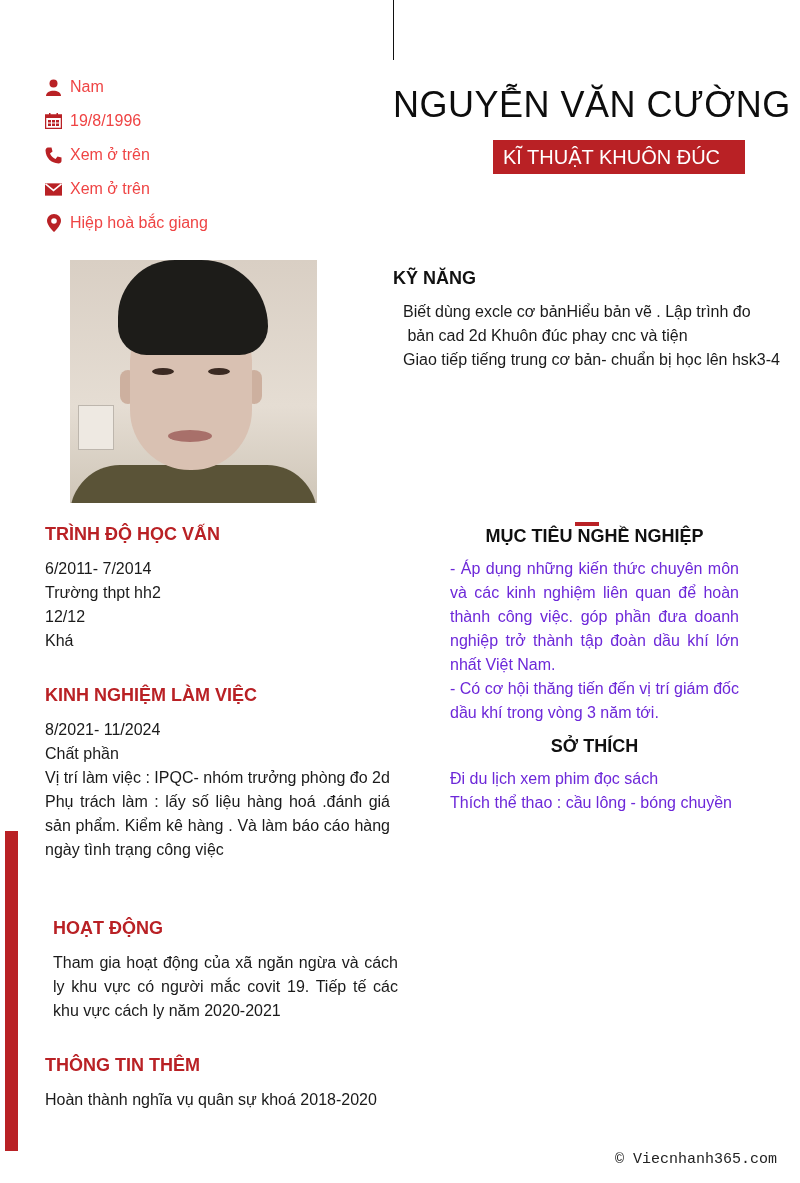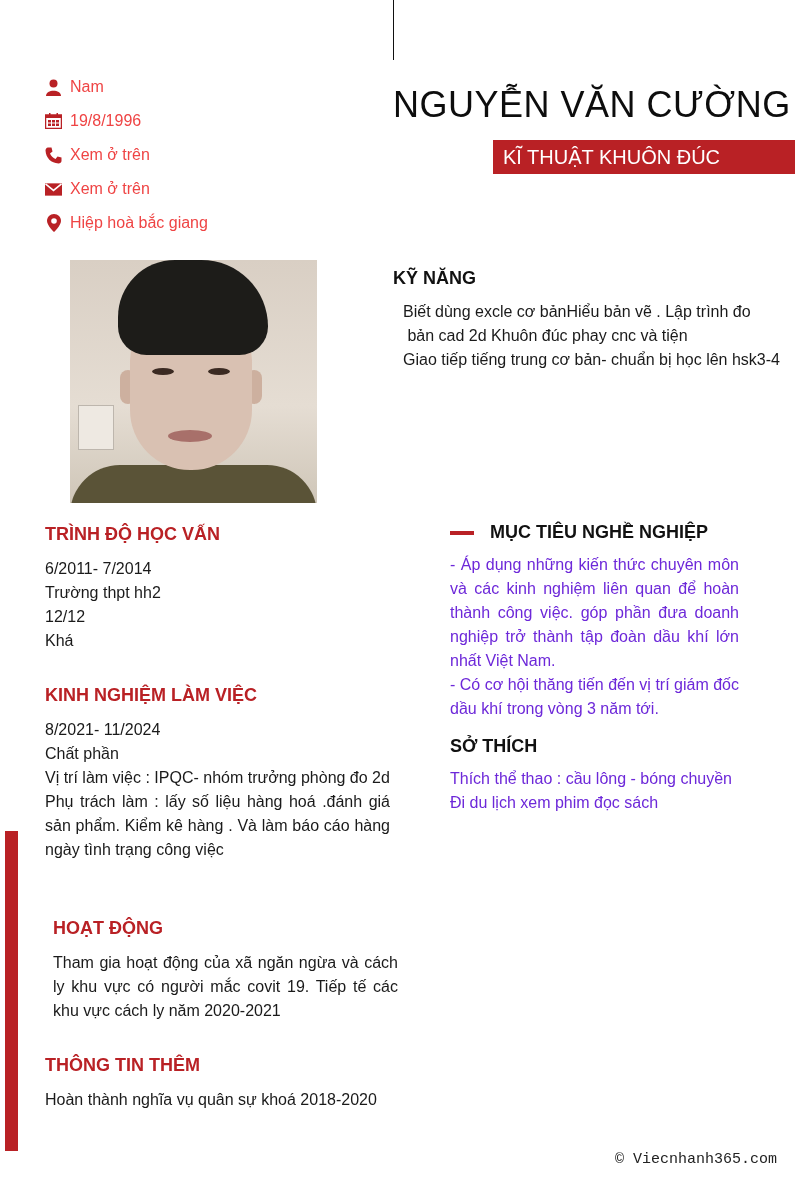--- a/index.html
+++ b/index.html
@@ -10,21 +10,21 @@
     .side-band { position: absolute; left: 5px; top: 831px; width: 13px; height: 320px; background: #b92125; }
 
     
     .contacts { position: absolute; left: 45px; top: 70px; width: 320px; }
     .contact-row { display: flex; align-items: center; height: 34px; font-size: 16px; color: #ef4444; }
     .contact-row .icon { width: 17px; height: 17px; margin-right: 8px; display: inline-flex; align-items: center; justify-content: center; }
     .contact-row svg { display: block; }
 
     
     .name { position: absolute; left: 393px; top: 84px; font-size: 36px; font-weight: normal; letter-spacing: 0.5px; color: #0d0d0d; white-space: nowrap; }
-    .title-band { position: absolute; left: 493px; top: 140px; width: 302px; height: 34px; background: #b92125; color: #fff; font-size: 20px; line-height: 34px; padding-left: 10px; white-space: nowrap; }
+    .title-band { position: absolute; left: 493px; top: 140px; width: 252px; height: 34px; background: #b92125; color: #fff; font-size: 20px; line-height: 34px; padding-left: 10px; white-space: nowrap; }
 
     
     .photo { position: absolute; left: 70px; top: 260px; width: 247px; height: 243px; overflow: hidden;
       background: linear-gradient(180deg, #d9cfc4 0%, #e5ddd3 60%, #cfc6b8 100%); }
     .photo .hair { position: absolute; left: 48px; top: 0; width: 150px; height: 95px; background: #1d1c19; border-radius: 60px 70px 30px 30px; }
     .photo .face { position: absolute; left: 60px; top: 60px; width: 122px; height: 150px; background: #d9c1b2; border-radius: 40px 40px 60px 60px; }
     .photo .ear-l { position: absolute; left: 50px; top: 110px; width: 16px; height: 34px; background: #cdb09f; border-radius: 10px; }
     .photo .ear-r { position: absolute; left: 176px; top: 110px; width: 16px; height: 34px; background: #cdb09f; border-radius: 10px; }
     .photo .eye-l { position: absolute; left: 82px; top: 108px; width: 22px; height: 7px; background: #3b2a22; border-radius: 50%; }
     .photo .eye-r { position: absolute; left: 138px; top: 108px; width: 22px; height: 7px; background: #3b2a22; border-radius: 50%; }
@@ -37,21 +37,21 @@
     .skills-body { position: absolute; left: 403px; top: 300px; width: 390px; font-size: 16px; line-height: 24px; color: #1a1a1a; }
     .skills-body p { white-space: pre-wrap; }
 
     
     .lsec { position: absolute; left: 45px; width: 345px; }
     .lsec h2 { font-size: 18px; font-weight: bold; color: #b92125; margin-bottom: 12px; }
     .lsec p { font-size: 16px; line-height: 24px; color: #1a1a1a; text-align: justify; }
 
     
     .rsec { position: absolute; left: 450px; width: 289px; }
-    .rsec h2 { font-size: 18px; font-weight: bold; color: #111; margin-bottom: 10px; display: flex; align-items: center; }
+    .rsec h2 { font-size: 18px; font-weight: bold; color: #111; margin-bottom: 10px; display: flex; align-items: center; flex-direction: column; }
     .rsec h2 .dash { width: 24px; height: 4px; background: #b92125; margin-right: 16px; display: inline-block; }
     .rsec p { font-size: 16px; line-height: 24px; color: #6d28d9; text-align: justify; }
 
     .footer { position: absolute; left: 615px; top: 1151px; font-family: "Liberation Mono", "DejaVu Sans Mono", monospace; font-size: 15px; color: #222; }
   </style>
 </head>
 <body>
 
 <div class="vline"></div>
 <div class="side-band"></div>
@@ -163,17 +163,17 @@
   <h2>
     <span class="dash"></span>
     <span>MỤC TIÊU NGHỀ NGHIỆP</span>
   </h2>
   <p>- Áp dụng những kiến thức chuyên môn và các kinh nghiệm liên quan để hoàn thành công việc. góp phần đưa doanh nghiệp trở thành tập đoàn dầu khí lớn nhất Việt Nam.</p>
   <p>- Có cơ hội thăng tiến đến vị trí giám đốc dầu khí trong vòng 3 năm tới.</p>
 </div>
 
 <div class="rsec" style="top:736px;">
   <h2>SỞ THÍCH</h2>
+  <p style="text-align:left;">Đi du lịch xem phim đọc sách</p>
   <p>Thích thể thao : cầu lông - bóng chuyền</p>
-  <p style="text-align:left;">Đi du lịch xem phim đọc sách</p>
 </div>
 
 <div class="footer">© Viecnhanh365.com</div>
 
 </body></html>

